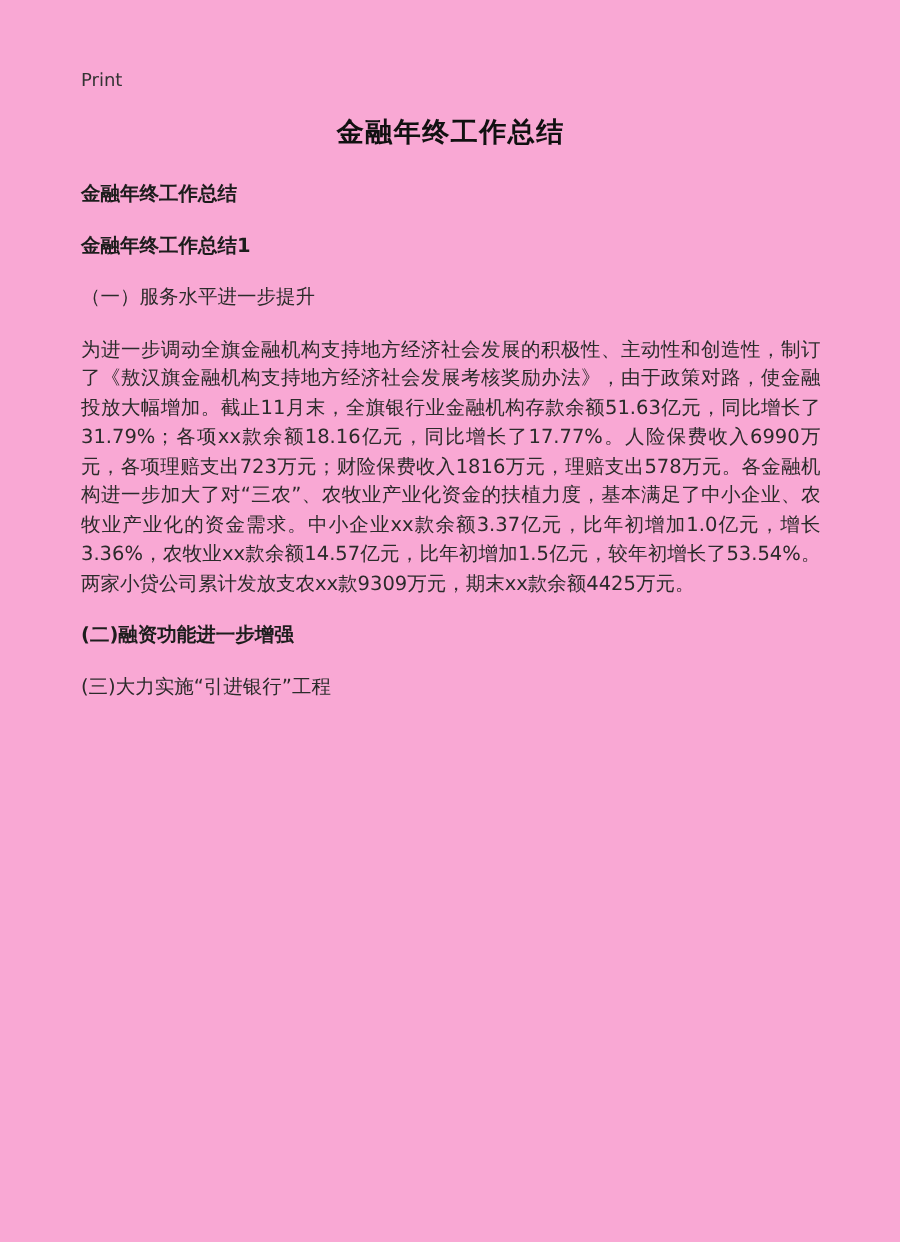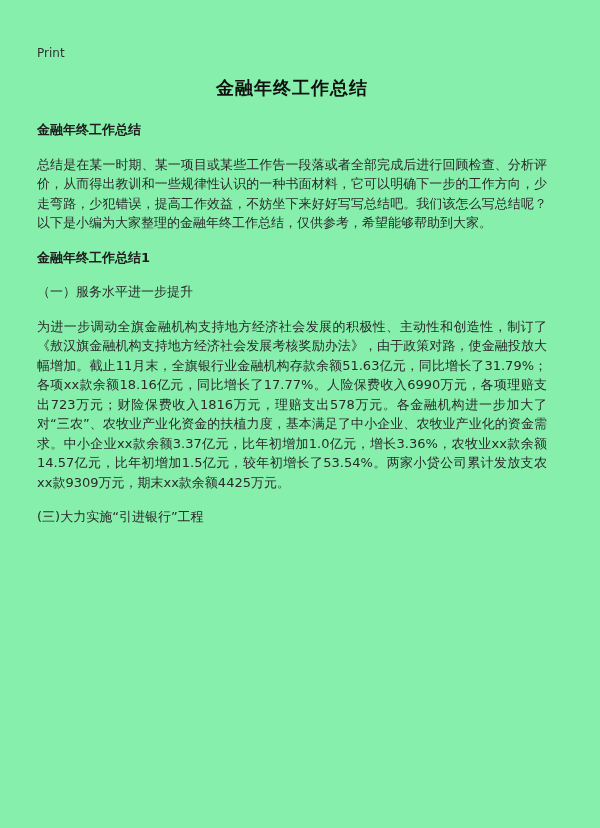--- a/index.html
+++ b/index.html
@@ -11,22 +11,22 @@
     width: 600px;
     height: 828px;
     overflow: hidden;
     font-family: "DejaVu Sans", "Liberation Sans", sans-serif;
     color: #262626;
   }
   .page {
     box-sizing: border-box;
     width: 600px;
     height: 828px;
-    padding: 46px 53px 0 37px;
-    background: #86efac;
+    padding: 46px 53px 0 54px;
+    background: #f9a8d4;
   }
   .print-label {
     font-size: 12px;
     color: #333333;
     margin: 0 0 16px 0;
     cursor: pointer;
   }
   .doc-title {
     font-size: 18px;
     font-weight: bold;
@@ -56,28 +56,28 @@
 <div class="page">
 
   <div class="print-label">Print</div>
 
   <h1 class="doc-title">金融年终工作总结</h1>
 
   <div class="doc-body">
 
     <p class="bold">金融年终工作总结</p>
 
-    <p>总结是在某一时期、某一项目或某些工作告一段落或者全部完成后进行回顾检查、分析评价，从而得出教训和一些规律性认识的一种书面材料，它可以明确下一步的工作方向，少走弯路，少犯错误，提高工作效益，不妨坐下来好好写写总结吧。我们该怎么写总结呢？以下是小编为大家整理的金融年终工作总结，仅供参考，希望能够帮助到大家。</p>
 
     <p class="bold heading-gap">金融年终工作总结1</p>
 
 
 
     <p class="heading-gap">（一）服务水平进一步提升</p>
 
     <p>为进一步调动全旗金融机构支持地方经济社会发展的积极性、主动性和创造性，制订了《敖汉旗金融机构支持地方经济社会发展考核奖励办法》，由于政策对路，使金融投放大幅增加。截止11月末，全旗银行业金融机构存款余额51.63亿元，同比增长了31.79%；各项xx款余额18.16亿元，同比增长了17.77%。人险保费收入6990万元，各项理赔支出723万元；财险保费收入1816万元，理赔支出578万元。各金融机构进一步加大了对“三农”、农牧业产业化资金的扶植力度，基本满足了中小企业、农牧业产业化的资金需求。中小企业xx款余额3.37亿元，比年初增加1.0亿元，增长3.36%，农牧业xx款余额14.57亿元，比年初增加1.5亿元，较年初增长了53.54%。两家小贷公司累计发放支农xx款9309万元，期末xx款余额4425万元。</p>
 
+    <p class="bold heading-gap">(二)融资功能进一步增强</p>
 
 
     <p class="heading-gap">(三)大力实施“引进银行”工程</p>
 
   </div>
 </div>
 
 </body></html>

